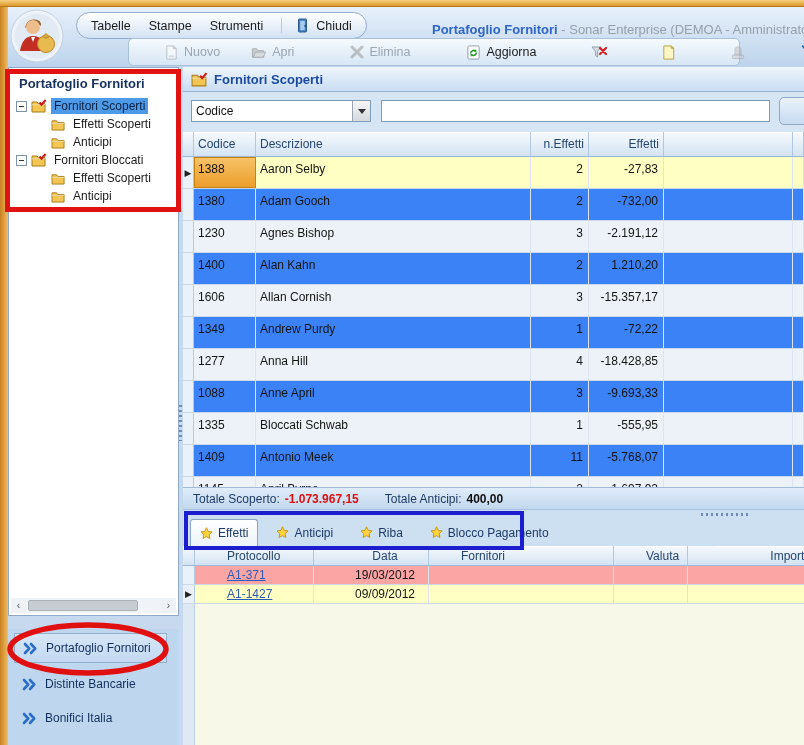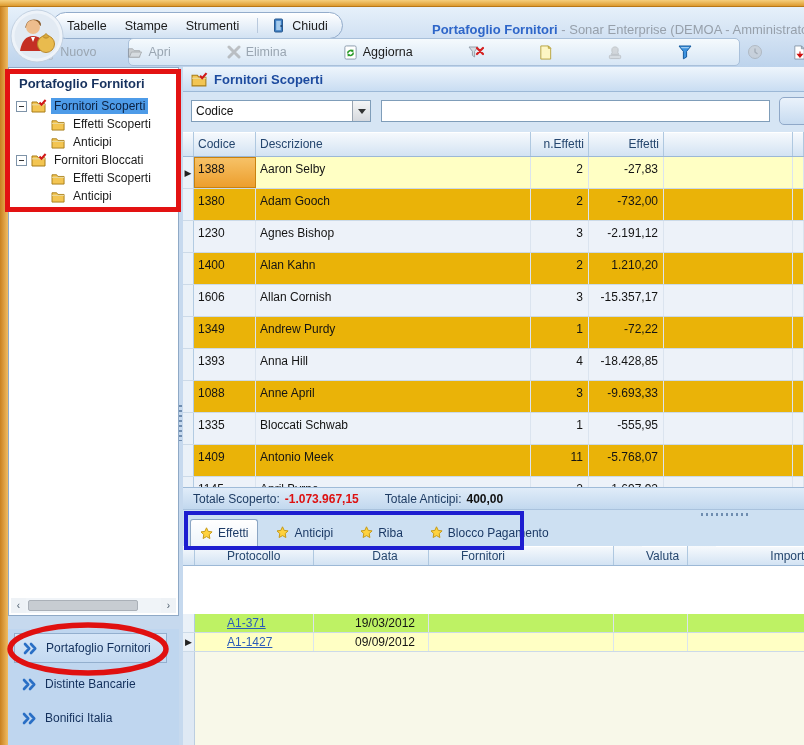--- a/index.html
+++ b/index.html
@@ -10,35 +10,35 @@
   
   .frame-top  { position:absolute; left:0; top:0; width:804px; height:7px;
                 background:linear-gradient(#f6cf7d,#dd9a2e); border-bottom:1px solid #b87818;}
   .frame-left { position:absolute; left:0; top:7px; width:8px; height:738px;
                 background:linear-gradient(90deg,#c9801f,#f0bc62);}
 
   
   .chrome { position:absolute; left:8px; top:7px; width:796px; height:60px;
             background:linear-gradient(#e6f0fa,#bdd3ec); }
   .avatar { position:absolute; left:10px; top:9px; width:54px; height:54px; z-index:3; }
-  .menubar { position:absolute; left:52px; top:12px; height:27px; display:flex; align-items:center;
+  .menubar { position:absolute; left:76px; top:12px; height:27px; display:flex; align-items:center;
              gap:18px; padding:0 14px; border:1px solid #93accb; border-radius:14px;
              background:linear-gradient(#ffffff,#d2e2f3); }
   .menu-item { font-size:12.5px; color:#1b1b1b; cursor:default; }
   .menu-close { display:flex; align-items:center; gap:6px; padding-left:14px;
                 border-left:1px solid #b9c9dd; font-size:12.5px; color:#1b1b1b; }
   .titlebar { position:absolute; left:424px; top:15px; width:380px; overflow:hidden;
               white-space:nowrap; font-size:13px; }
   .title-app { color:#2e66c9; font-weight:bold; }
   .title-rest { color:#97a0ab; }
 
   .toolbar { position:absolute; left:128px; top:38px; width:612px; height:28px;
              border:1px solid #a9c0da; border-radius:5px;
              background:linear-gradient(#f5fafd,#d7e6f5);
-             display:flex; align-items:center; padding:0 6px; gap:19px;justify-content:center; }
+             display:flex; align-items:center; padding:0 6px; gap:19px; }
   .tb-grip { width:3px; height:16px; margin-right:4px;
              background:repeating-linear-gradient(to bottom,#8ea6c2 0 2px,transparent 2px 4px); }
   .tb-btn { display:flex; align-items:center; gap:5px; font-size:12.5px; color:#1c1c1c;
             background:transparent; border:none; padding:2px 6px; font-family:inherit; }
   .tb-btn.disabled { color:#9aa6b2; }
   .tb-btn.disabled svg { filter:grayscale(1); opacity:.55; }
   .tb-ico { background:transparent; border:none; padding:2px 5px; display:flex; align-items:center; }
   .tb-ico.disabled svg { filter:grayscale(1); opacity:.5; }
   .tb-sep { width:1px; height:18px; background:#b4c8dd; margin:0 3px; }
 
@@ -94,21 +94,21 @@
   .thead { height:25px; background:linear-gradient(#f7fafd,#d3e3f3); border-bottom:1px solid #9cb8d6;
            font-size:12px; color:#25466e; }
   .thead > div { border-right:1px solid #afc8e0; display:flex; align-items:center; padding:0 4px;
            box-shadow:inset 0 1px 0 #fff; }
   .thead > div.num { justify-content:flex-end; }
   .tbody { height:330px; overflow:hidden; }
   .trow { height:32px; border-bottom:1px solid #ccdae8; font-size:12px; color:#141414; }
   .trow > div { border-right:1px solid #dbe4ef; padding:5px 4px 0; display:flex; align-items:flex-start; overflow:hidden; }
   .trow > div.num { justify-content:flex-end; padding-right:5px; }
   .trow.alt-blue { background:#edf2f9; }
-  .trow.alt-cream { background:#eab308; }
+  .trow.alt-cream { background:#3b82f6; }
   .trow.cur { background:#ffffc4; }
   .ind { background:#eaf1f8; border-right:1px solid #b2cbe2 !important;
          font-size:9px; color:#222; justify-content:center; padding:0 !important; align-items:center !important; }
   .cur-cell { background:linear-gradient(#f7c369,#ec9d2b); outline:1px solid #c9820e; outline-offset:-1px; }
 
   .totbar { height:23px; background:linear-gradient(#e0ecf9,#c2d8ee); border-top:1px solid #9fbbd8;
             border-bottom:1px solid #a9c2dd; display:flex; align-items:center; padding-left:10px;
             font-size:12px; color:#1e3c64; }
   .tot-neg { color:#dd1111; font-weight:bold; margin-left:5px; }
   .tot-pos { color:#111; font-weight:bold; margin-left:5px; }
@@ -125,21 +125,21 @@
 
   .subhead, .subrow { display:grid; grid-template-columns:12px 91px 87px 157px 46px 100px 116px 12px;gap:28px; }
   .subhead { height:20px; background:linear-gradient(#f7fafd,#d3e3f3); border-bottom:1px solid #9cb8d6;
              font-size:12px; color:#25466e; }
   .subhead > div { border-right:1px solid #afc8e0; display:flex; align-items:center; padding:0 4px;
              box-shadow:inset 0 1px 0 #fff; }
   .subhead > div.ctr { justify-content:center; } .subhead > div.num { justify-content:flex-end; }
   .subrow { height:19px; border-bottom:1px solid #ccdae8; font-size:12px; color:#141414; }
   .subrow > div { border-right:1px solid #dbe4ef; display:flex; align-items:center; padding:0 4px; }
   .subrow > div.ctr { justify-content:center; }
-  .subrow.alt-blue { background:#bef264;margin-top:48px; }
+  .subrow.alt-blue { background:#fca5a5; }
   .subrow.cur { background:#ffffc4; }
   .doclink { color:#2b5cb8; text-decoration:underline; cursor:pointer; }
 
   .ivory { flex:1; background:#f8f8e9; display:flex; }
   .ivory-strip { width:12px; background:#dfe9f4; border-right:1px solid #bccee0; }
   .main-col { display:flex; flex-direction:column; height:100%; }
 
   
   .anno { position:absolute; z-index:50; pointer-events:none; }
   .anno-red-rect  { left:5px; top:69px; width:176px; height:143px; border:5px solid #e31212; }
@@ -432,21 +432,21 @@
           <div class="ind"></div>
           <div>1349</div>
           <div>Andrew Purdy</div>
           <div class="num">1</div>
           <div class="num">-72,22</div>
           <div></div>
           <div></div>
         </div>
         <div class="trow alt-blue">
           <div class="ind"></div>
-          <div>1393</div>
+          <div>1277</div>
           <div>Anna Hill</div>
           <div class="num">4</div>
           <div class="num">-18.428,85</div>
           <div></div>
           <div></div>
         </div>
         <div class="trow alt-cream">
           <div class="ind"></div>
           <div>1088</div>
           <div>Anne April</div>

